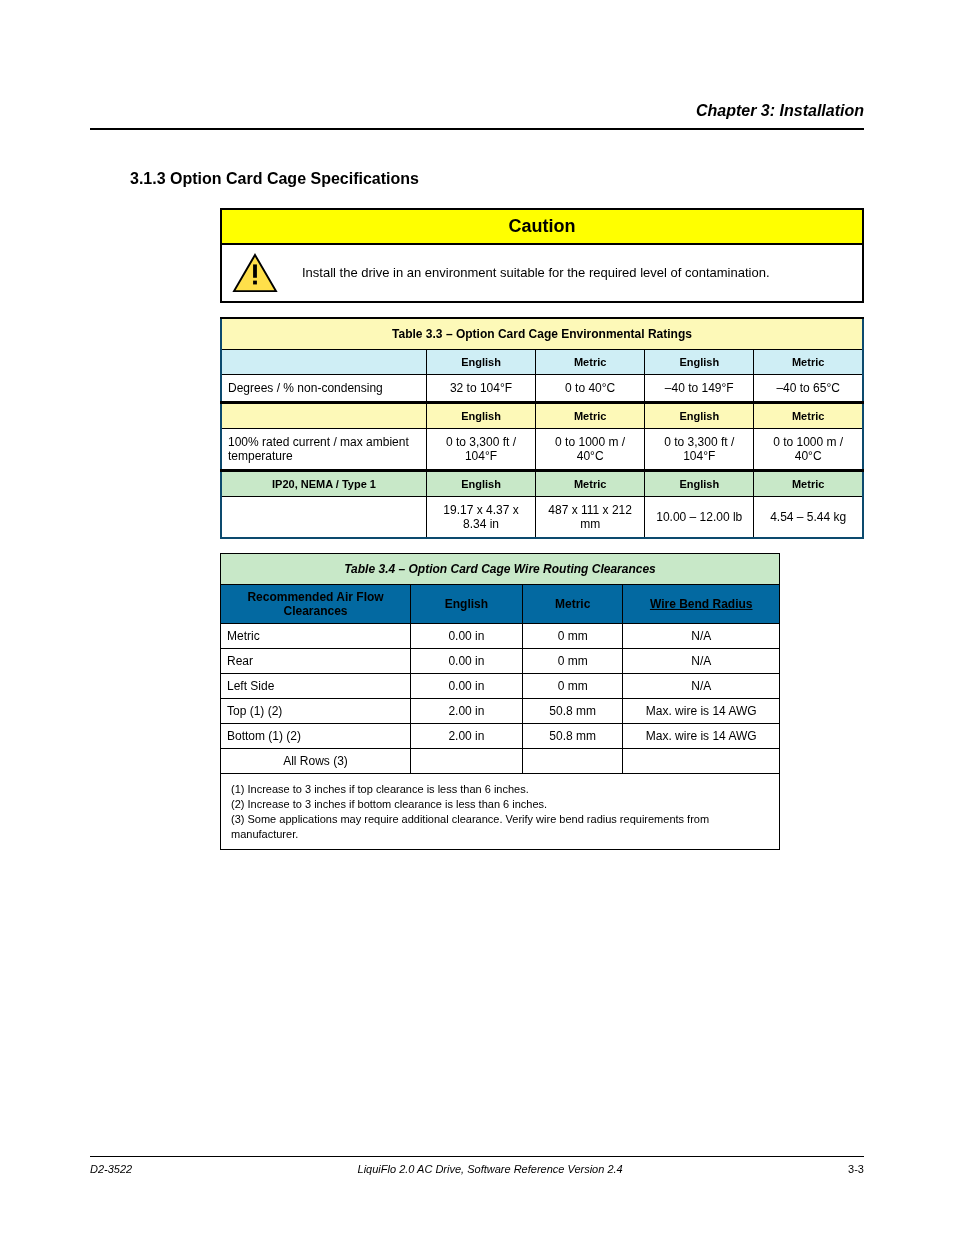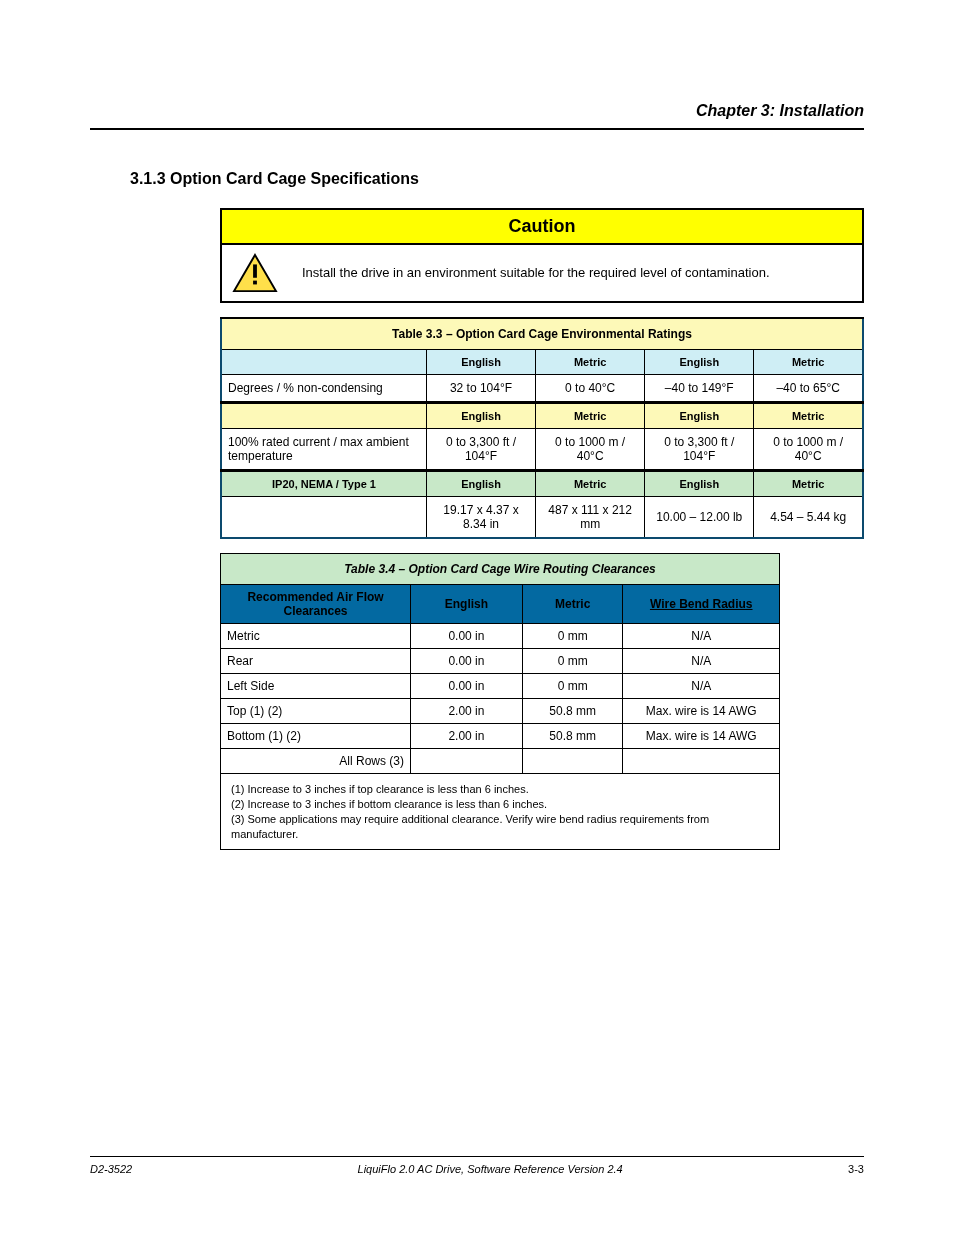--- a/index.html
+++ b/index.html
@@ -160,21 +160,21 @@
               <td>50.8 mm</td>
               <td>Max. wire is 14 AWG</td>
             </tr>
             <tr>
               <td style="text-align: left;">Bottom (1) (2)</td>
               <td>2.00 in</td>
               <td>50.8 mm</td>
               <td>Max. wire is 14 AWG</td>
             </tr>
             <tr>
-              <td style="text-align: right;">All Rows (3)</td>
+              <td style="text-align: center;">All Rows (3)</td>
               <td></td>
               <td></td>
               <td></td>
             </tr>
           </tbody>
         <tbody>
             <tr class="footnote">
               <td colspan="4" id="t2-footnote" style="white-space: pre-line;">(1) Increase to 3 inches if top clearance is less than 6 inches.
 (2) Increase to 3 inches if bottom clearance is less than 6 inches.
 (3) Some applications may require additional clearance. Verify wire bend radius requirements from manufacturer.</td>

